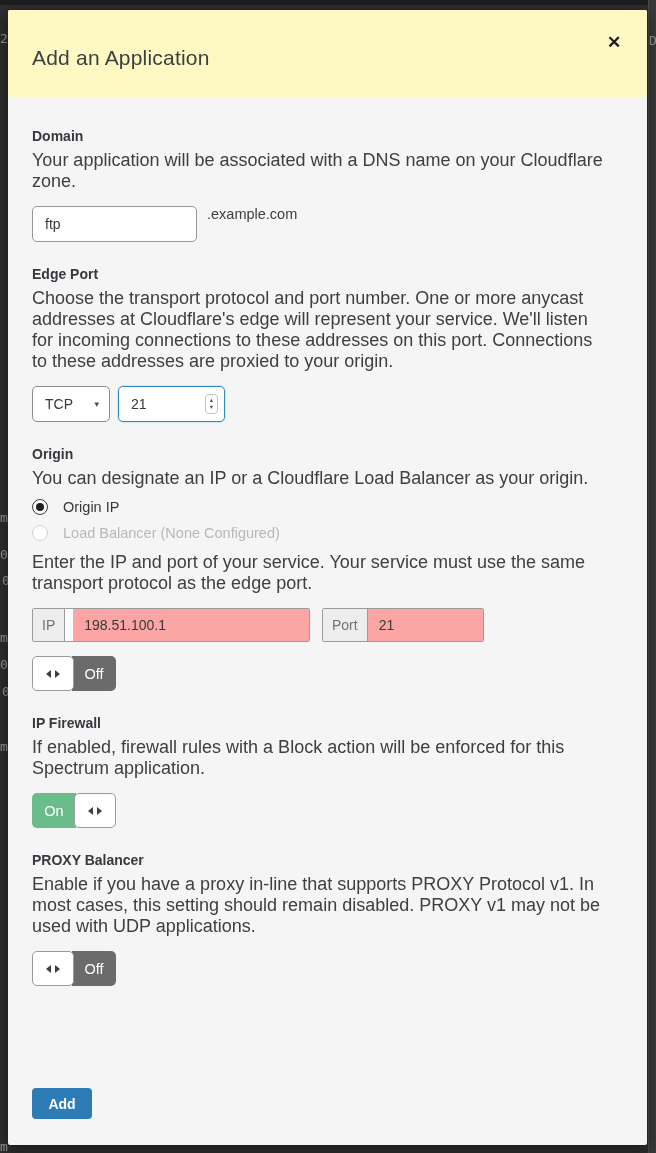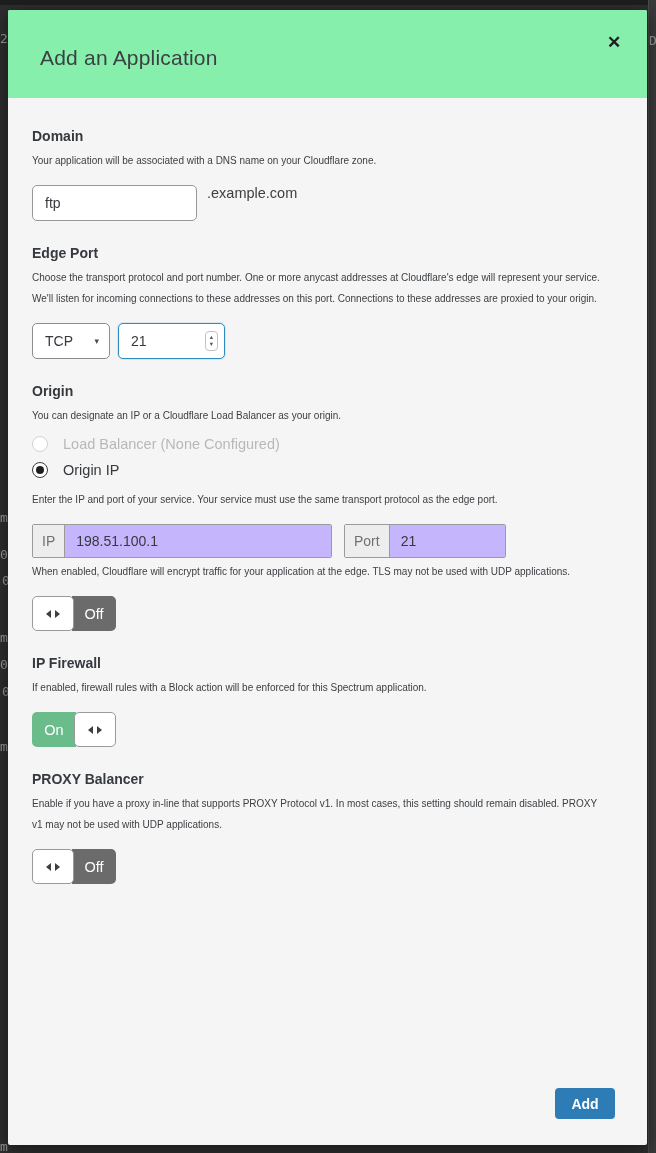--- a/index.html
+++ b/index.html
@@ -8,29 +8,29 @@
 
   .stage { position:relative; width:656px; height:1153px; background:#2e2e2e; overflow:hidden; }
   .top-strip { position:absolute; top:0; left:0; width:656px; height:5px; background:#1e1e1e; }
   .right-strip { position:absolute; top:0; right:0; width:8px; height:1153px; background:#3a3a3a; border-left:1px solid #4b4b4b; }
   .frag { position:absolute; font-family:"DejaVu Sans Mono",monospace; font-size:13px; color:#9a9a9a; z-index:0; }
 
   .modal { position:absolute; left:8px; top:10px; width:639px; height:1135px;
            background:#f5f5f6; border-radius:2px; box-shadow:0 4px 18px rgba(0,0,0,.5);
            z-index:1; display:flex; flex-direction:column; }
 
-  .modal-header { background:#86efac; padding:36px 40px 28px 32px; position:relative; border-radius:2px 2px 0 0; }
+  .modal-header { background:#fef9c3; padding:36px 40px 28px 24px; position:relative; border-radius:2px 2px 0 0; }
   .modal-title { font-size:21px; color:#3d4043; font-weight:400; letter-spacing:.2px; }
   .close-btn { position:absolute; top:22px; right:22px; width:22px; height:22px; border:none; background:transparent;
                font-size:17px; font-weight:700; color:#1f1f1f; cursor:pointer; line-height:22px; text-align:center; }
 
   .modal-body { flex:1; padding:28px 32px 26px 24px; display:flex; flex-direction:column; overflow:hidden; }
 
   .sec-head { font-size:14px; font-weight:700; color:#36393d; line-height:21px; }
-  .sec-desc { font-size:10px; color:#3d4043; line-height:21px; margin-top:3px; max-width:575px; }
+  .sec-desc { font-size:18px; color:#3d4043; line-height:21px; margin-top:3px; max-width:575px; }
   .mt-sec { margin-top:22px; }
 
   .row { display:flex; align-items:flex-start; }
 
   
   .text-input { height:36px; border:1px solid #989898; border-radius:5px; background:#fff;
                 font-size:14px; color:#36393d; padding:0 12px; font-family:inherit; outline:none; }
   .domain-row { margin-top:14px; }
   .domain-input { width:165px; }
   .domain-suffix { margin-left:10px; font-size:14.5px; color:#3d4043; }
@@ -56,38 +56,38 @@
   .radio.disabled { border-color:#d2d2d2; }
   .radio-label { margin-left:15px; font-size:14.5px; color:#36393d; }
   .radio-label.disabled { color:#b8b8b8; }
   .origin-note { margin-top:11px; }
 
   
   .group-row { margin-top:14px; display:flex; }
   .igroup { display:flex; height:34px; border:1px solid #9b9b9b; border-radius:2px; background:#fff; overflow:hidden; }
   .iaddon { background:#ededee; color:#6f7173; font-size:14px; display:flex; align-items:center;
             padding:0 9px; border-right:1px solid #9b9b9b; }
-  .ifield { border:none; outline:none; font-size:14px; color:#36393d; padding:0 11px; font-family:inherit; background:#c4b5fd; }
-  .igroup.ip { width:300px; } .igroup.ip .ifield { width:100%; }
+  .ifield { border:none; outline:none; font-size:14px; color:#36393d; padding:0 11px; font-family:inherit; background:#fca5a5; }
+  .igroup.ip { width:278px;gap:8px; } .igroup.ip .ifield { width:100%; }
   .igroup.port { width:162px; margin-left:12px; } .igroup.port .ifield { width:100%; }
 
   
   .toggle { margin-top:14px; display:inline-flex; height:35px; width:84px; cursor:pointer; }
   .tog-handle { width:42px; height:35px; background:#fff; border:1px solid #9a9a9a; border-radius:5px;
                 display:flex; align-items:center; justify-content:center; z-index:1; }
   .tog-label { width:44px; height:35px; display:flex; align-items:center; justify-content:center;
                font-size:14.5px; color:#fff; }
   .tog-label.off { background:#6b6b6b; border-radius:0 5px 5px 0; margin-left:-2px; }
   .tog-label.on  { background:#6abc8b; border-radius:5px 0 0 5px; margin-right:-2px; }
   .arrows { display:flex; align-items:center; }
   .tri { width:0; height:0; border-top:4px solid transparent; border-bottom:4px solid transparent; }
   .tri-l { border-right:5px solid #3f3f3f; margin-right:4px; }
   .tri-r { border-left:5px solid #3f3f3f; }
 
-  .footer { margin-top:auto; display:flex; justify-content:flex-end; padding-top:10px; }
+  .footer { margin-top:auto; display:flex; justify-content:flex-start; padding-top:10px; }
   .add-btn { min-width:60px; height:31px; background:#2d7cb5; color:#fff; border:none; border-radius:4px;
              font-size:14px; font-weight:700; font-family:inherit; cursor:pointer; padding:0 16px; }
 </style>
 </head>
 <body>
 
 <div class="stage">
   <div class="top-strip"></div>
   <div class="right-strip"></div>
   <div id="frags">
@@ -131,40 +131,39 @@
           <span class="stepper">
             <span>▴</span>
             <span>▾</span>
           </span>
         </div>
       </div>
 
       <div class="sec-head mt-sec">Origin</div>
       <div class="sec-desc">You can designate an IP or a Cloudflare Load Balancer as your origin.</div>
       <div class="radio-row">
+        <span class="radio checked"></span>
+        <span class="radio-label">Origin IP</span>
+      </div>
+      <div class="radio-row">
         <span class="radio disabled"></span>
         <span class="radio-label disabled">Load Balancer (None Configured)</span>
-      </div>
-      <div class="radio-row">
-        <span class="radio checked"></span>
-        <span class="radio-label">Origin IP</span>
       </div>
       <div class="sec-desc origin-note">Enter the IP and port of your service. Your service must use the same transport protocol as the edge port.</div>
       <div class="group-row">
         <div class="igroup ip">
           <span class="iaddon">IP</span>
           <input class="ifield" type="text" value="198.51.100.1" style="">
         </div>
         <div class="igroup port">
           <span class="iaddon">Port</span>
           <input class="ifield" type="text" value="21" style="">
         </div>
       </div>
 
-      <div class="sec-desc">When enabled, Cloudflare will encrypt traffic for your application at the edge. TLS may not be used with UDP applications.</div>
       <div class="toggle">
         <span class="tog-handle">
           <span class="arrows">
               <i class="tri tri-l"></i>
               <i class="tri tri-r"></i>
             </span>
         </span>
         <span class="tog-label off">Off</span>
       </div>
 

